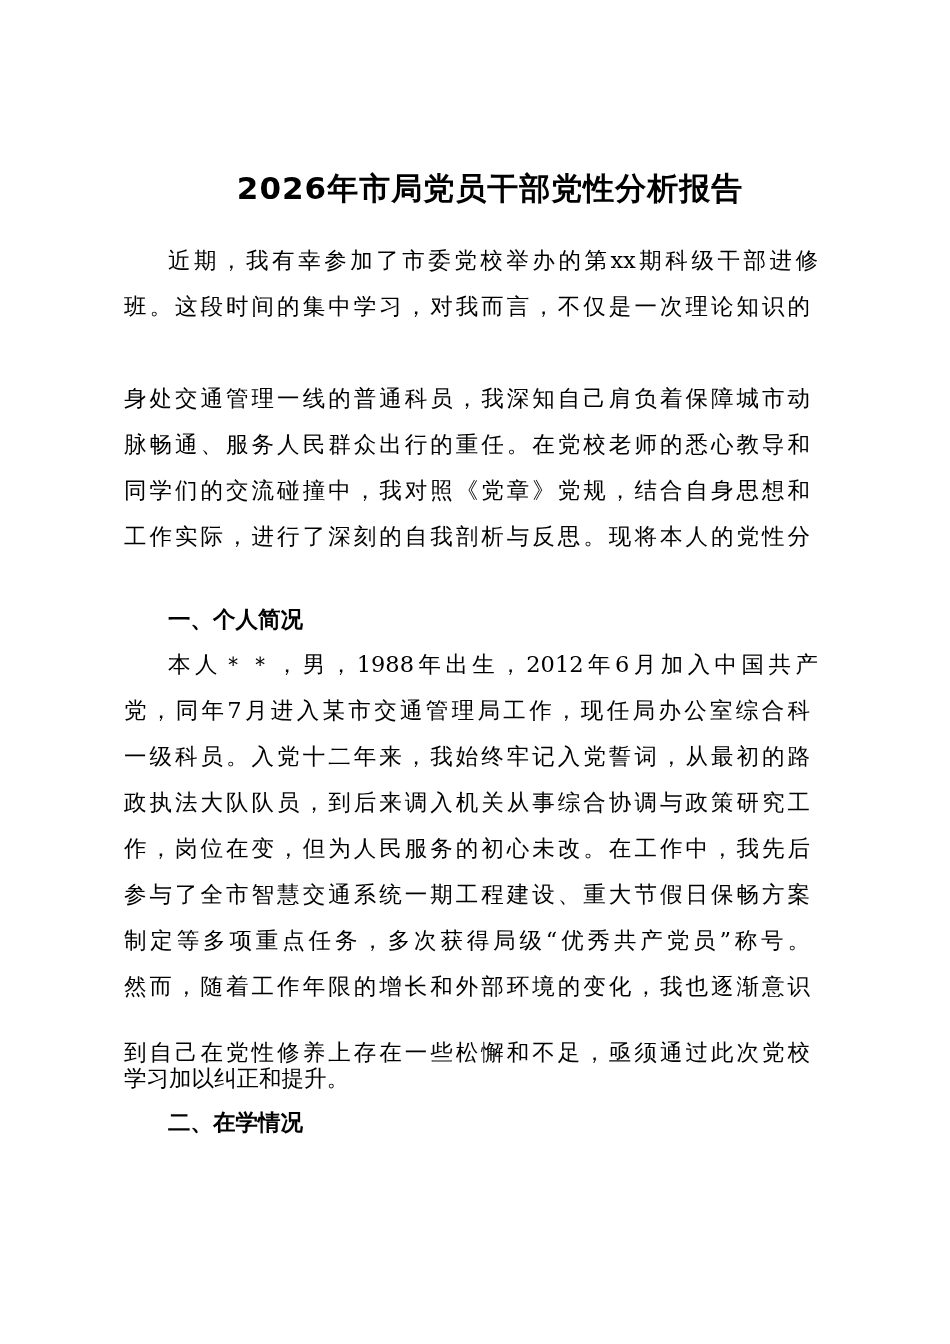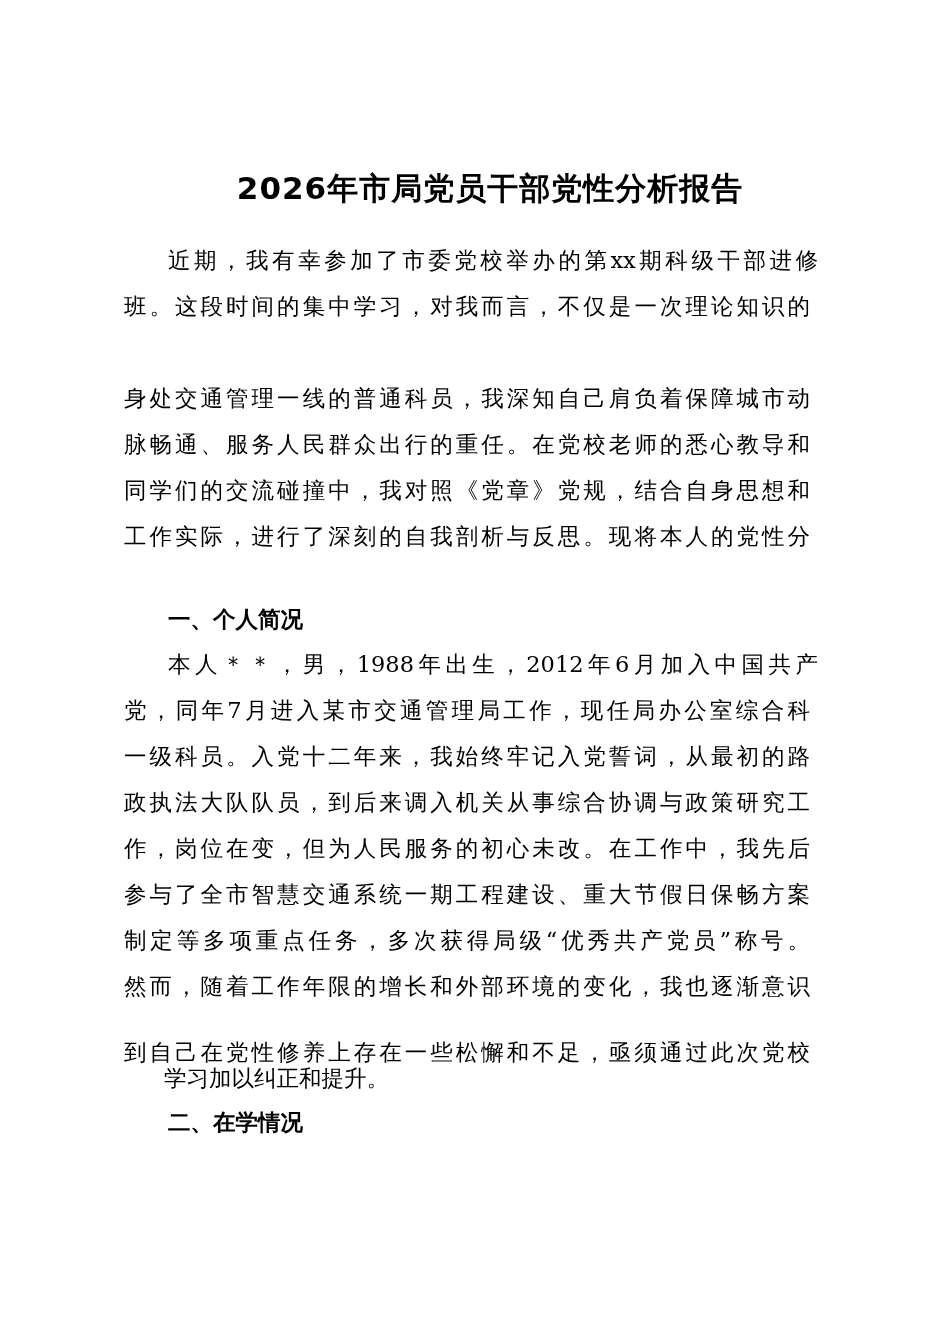--- a/index.html
+++ b/index.html
@@ -81,17 +81,17 @@
 
   <div class="line indent" style="top:646px;">本人＊＊，男，1988年出生，2012年6月加入中国共产</div>
   <div class="line" style="top:692px;">党，同年7月进入某市交通管理局工作，现任局办公室综合科</div>
   <div class="line" style="top:738px;">一级科员。入党十二年来，我始终牢记入党誓词，从最初的路</div>
   <div class="line" style="top:784px;">政执法大队队员，到后来调入机关从事综合协调与政策研究工</div>
   <div class="line" style="top:830px;">作，岗位在变，但为人民服务的初心未改。在工作中，我先后</div>
   <div class="line" style="top:876px;">参与了全市智慧交通系统一期工程建设、重大节假日保畅方案</div>
   <div class="line" style="top:922px;">制定等多项重点任务，多次获得局级“优秀共产党员”称号。</div>
   <div class="line" style="top:968px;">然而，随着工作年限的增长和外部环境的变化，我也逐渐意识</div>
   <div class="line" style="top:1014px;margin-top:20px;">到自己在党性修养上存在一些松懈和不足，亟须通过此次党校</div>
-  <div class="line last" style="top:1060px;margin-left:40px;">学习加以纠正和提升。</div>
+  <div class="line last" style="top:1060px;">学习加以纠正和提升。</div>
 
   <div class="heading" style="top:1104px;">二、在学情况</div>
 
 </div>
 
 </body></html>

